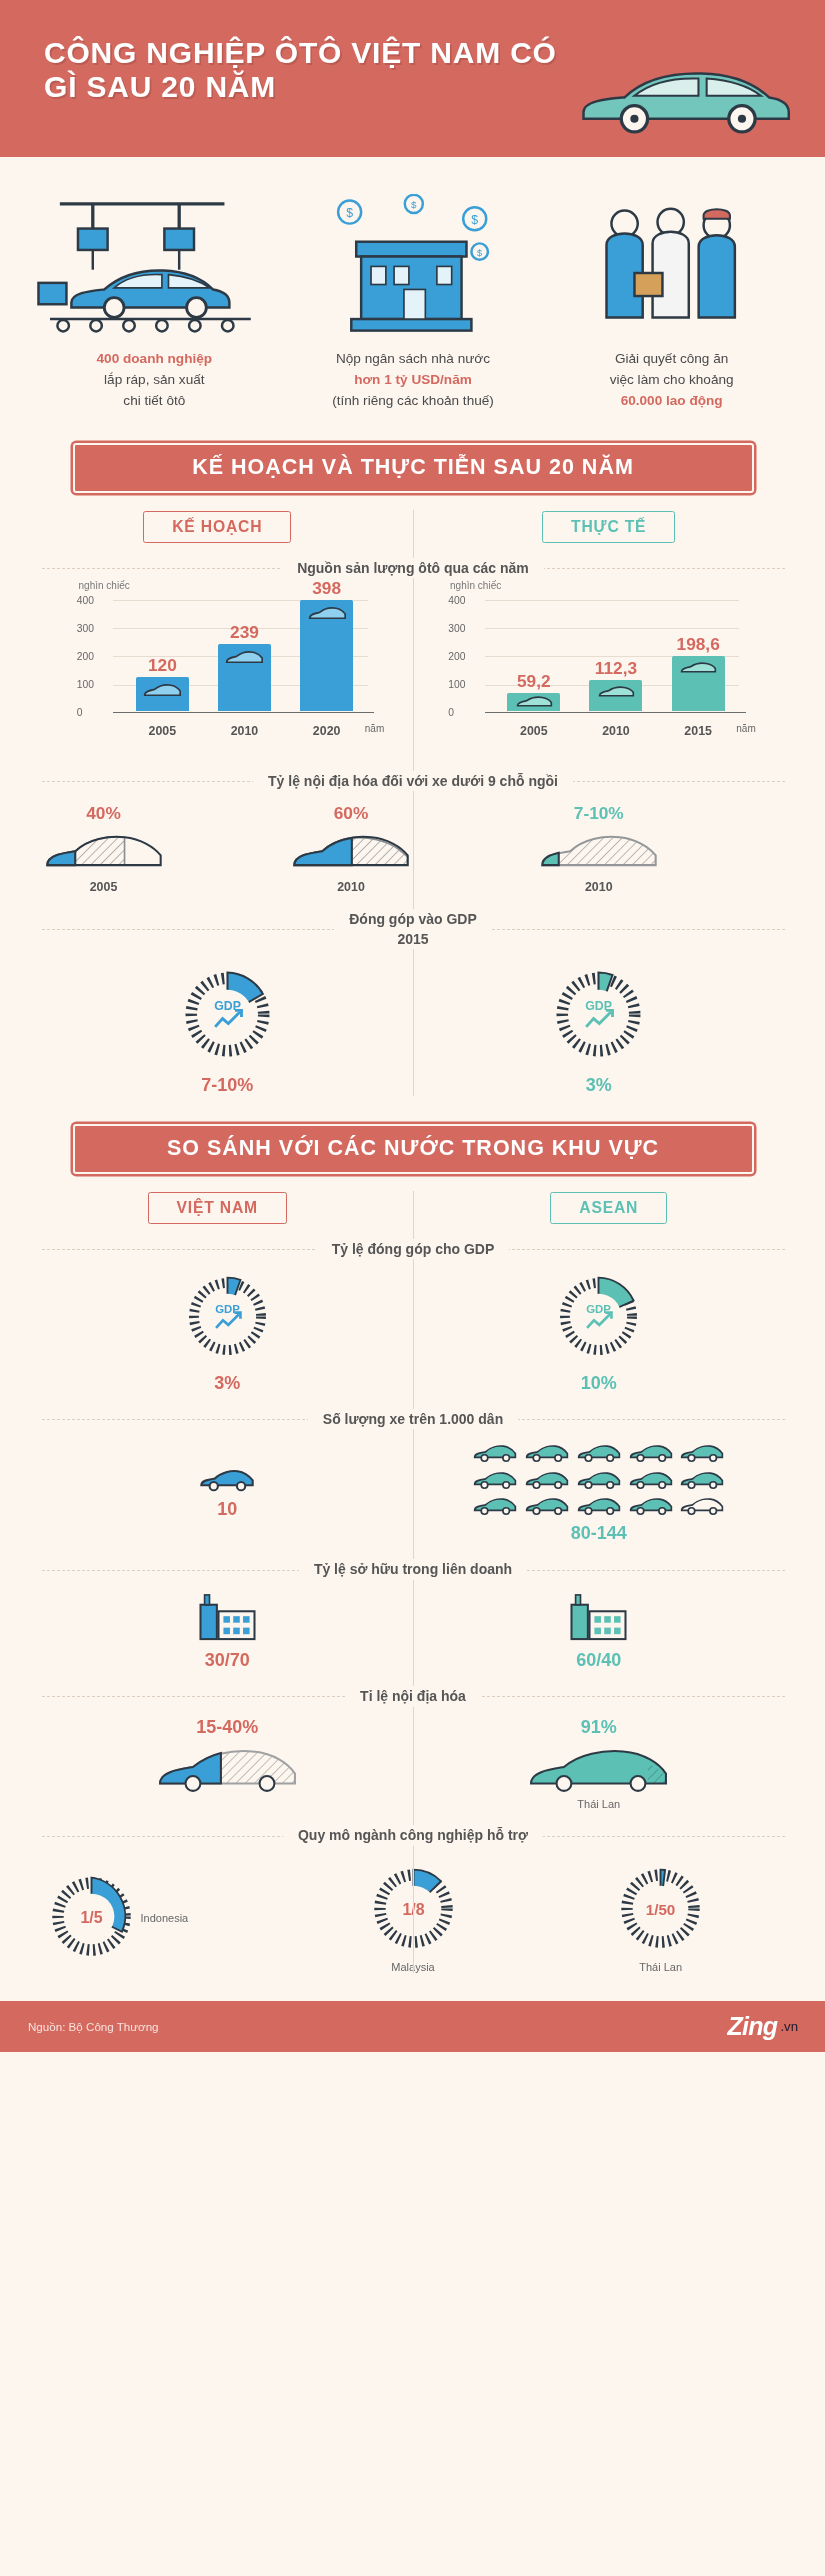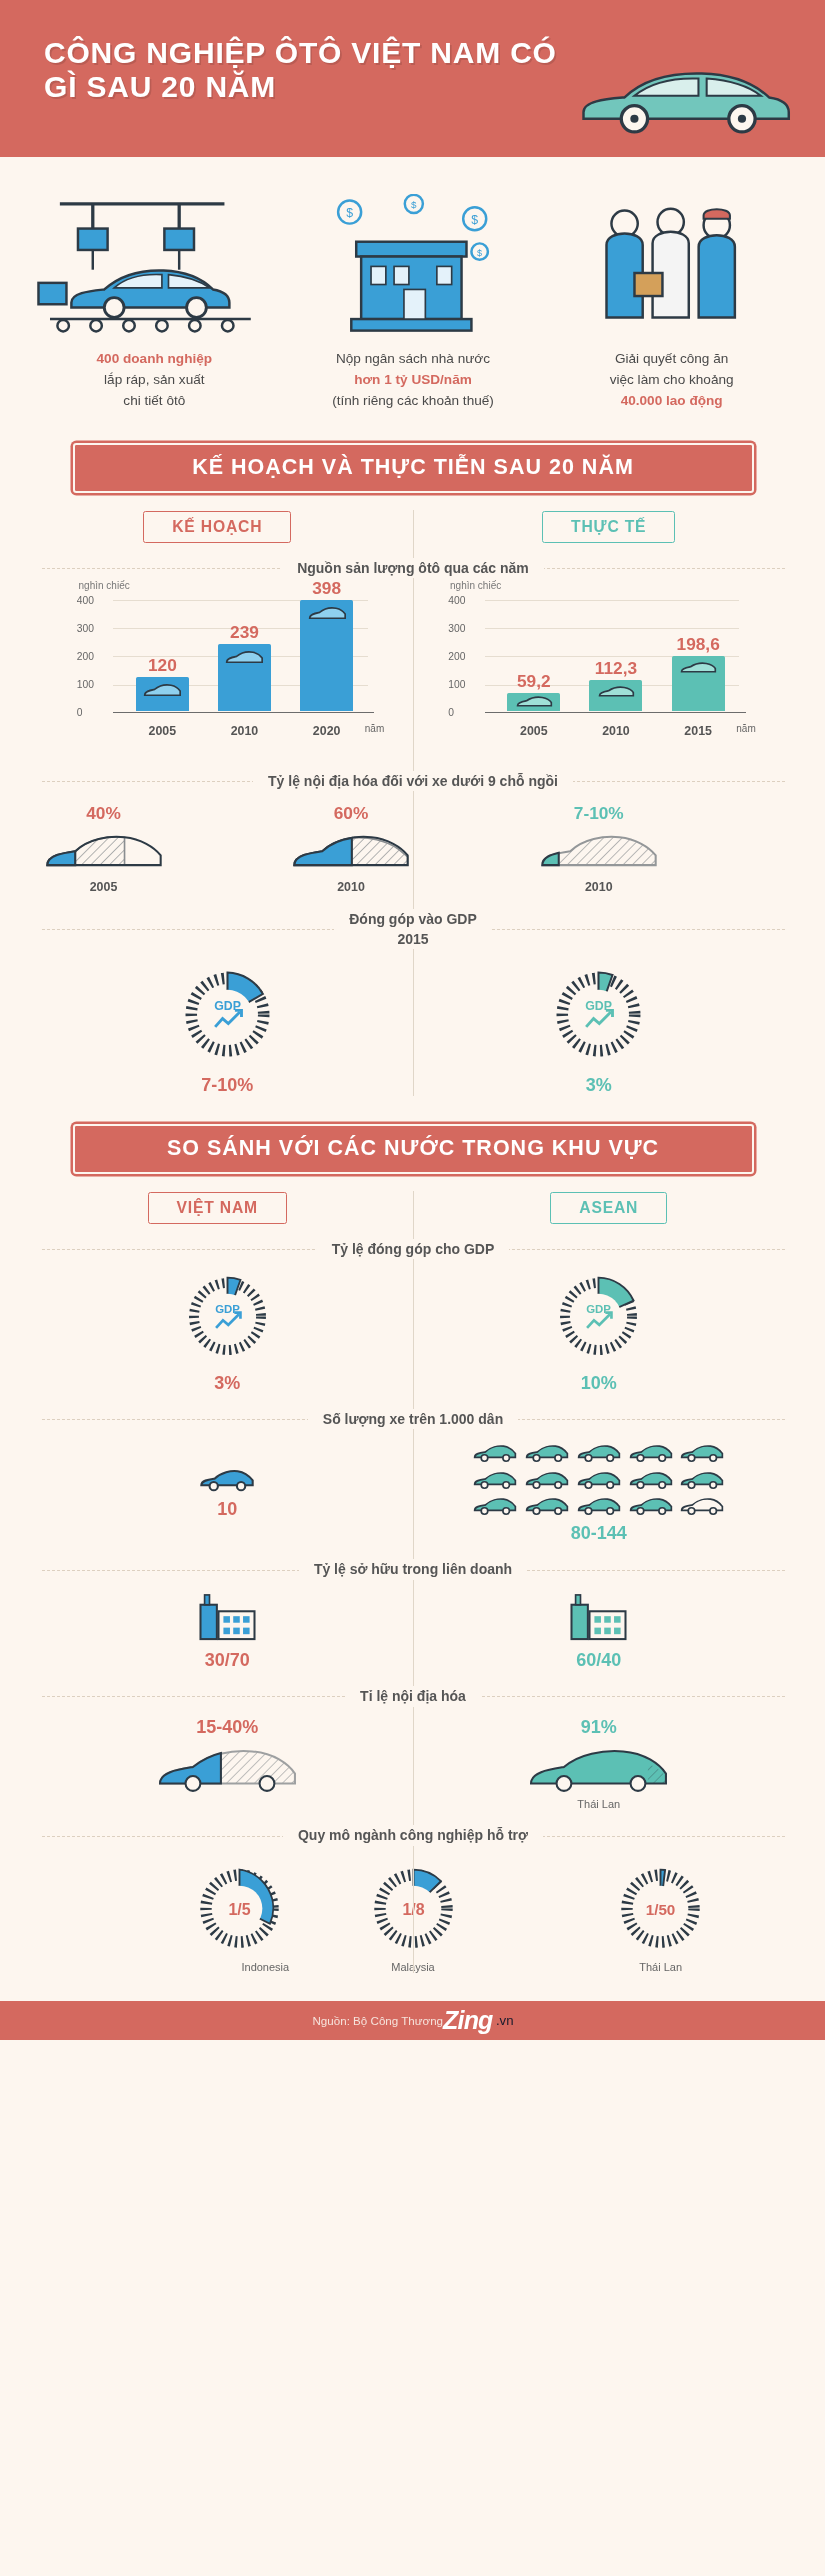--- a/index.html
+++ b/index.html
@@ -162,24 +162,24 @@
   .loc-val{font-size:17.3px;font-weight:bold;color:#d4695f;margin-bottom:5px;}
   .loc-val.t{color:#5cc0b4;}
 
   .carsgrid{display:flex;flex-direction:column;gap:5px;align-items:center;}
   .carsgrid .r{display:flex;gap:5.8px;}
 
   
   .footer{
     margin-top:28px;
     background:#d4695f;
-    height:39px;
+    height:51px;
     display:flex;
     align-items:center;
-    justify-content:center;
+    justify-content:space-between;
     padding:0 28px;
     box-sizing:border-box;
   }
   .footer .src{color:#f6e3dc;font-size:11.6px;}
   .zing{display:flex;align-items:center;gap:3.3px;}
   .zing .z{color:#fff;font-size:25px;font-weight:bold;font-style:italic;letter-spacing:-0.8px;}
   .zing .vn{color:#0f172a;font-size:13.2px;opacity:.95;}
   svg{display:block;}
 </style>
 </head>
@@ -272,21 +272,21 @@
           <path d="M82 60 C82 50 94 46 104 46 C114 46 126 50 126 60 L126 150 L82 150 Z" fill="#f4f4f4" stroke="#2d3a45" stroke-width="3"></path>
           <circle cx="160" cy="38" r="16" fill="#fdf6ef" stroke="#2d3a45" stroke-width="3"></circle>
           <path d="M144 26 C144 16 176 16 176 26 L176 30 L144 30 Z" fill="#d4695f" stroke="#2d3a45" stroke-width="2.5"></path>
           <path d="M138 64 C138 54 150 50 160 50 C170 50 182 54 182 64 L182 150 L138 150 Z" fill="#3a9fd6" stroke="#2d3a45" stroke-width="3"></path>
           <rect x="60" y="96" width="34" height="28" fill="#d4a05a" stroke="#2d3a45" stroke-width="3"></rect>
         </svg>
       </div>
       <div class="cap">
         <div>Giải quyết công ăn</div>
         <div>việc làm cho khoảng</div>
-        <div class="accent">40.000 lao động</div>
+        <div class="accent">60.000 lao động</div>
       </div>
     </div>
   </div>
 
   <div class="banner">KẾ HOẠCH VÀ THỰC TIỄN SAU 20 NĂM</div>
 
   <div class="cols">
     <div class="divider-v"></div>
 
     <div class="col-heads">
@@ -713,21 +713,21 @@
         </svg>
         <div class="sublabel">Thái Lan</div>
       </div>
     </div>
 
     <div class="row-title-wrap">
       <span class="row-title">Quy mô ngành công nghiệp hỗ trợ</span>
     </div>
 
     <div style="display:flex;margin-top:13.2px">
-      <div style="flex:1;display:flex;flex-direction:column;align-items:flex-end">
+      <div style="flex:1;display:flex;flex-direction:row;align-items:center">
         <svg width="99" height="99" viewBox="0 0 130 130">
           <circle cx="65" cy="65" r="44" fill="none" stroke="#2d3a45" stroke-width="15" stroke-dasharray="3 5"></circle>
           <path d="M65 65 L65 14 A51 51 0 0 1 105 85 Z" fill="#3a9fd6" stroke="#2d3a45" stroke-width="2.5"></path>
           <circle cx="65" cy="65" r="30" fill="#fdf6ef"></circle>
           <text x="65" y="73" text-anchor="middle" font-size="21" font-weight="bold" fill="#d4695f" font-family="Liberation Sans">1/5</text>
         </svg>
         <div class="sublabel">Indonesia</div>
       </div>
       <div style="flex:1;display:flex;flex-direction:column;align-items:center">
         <svg width="99" height="99" viewBox="0 0 130 130">

